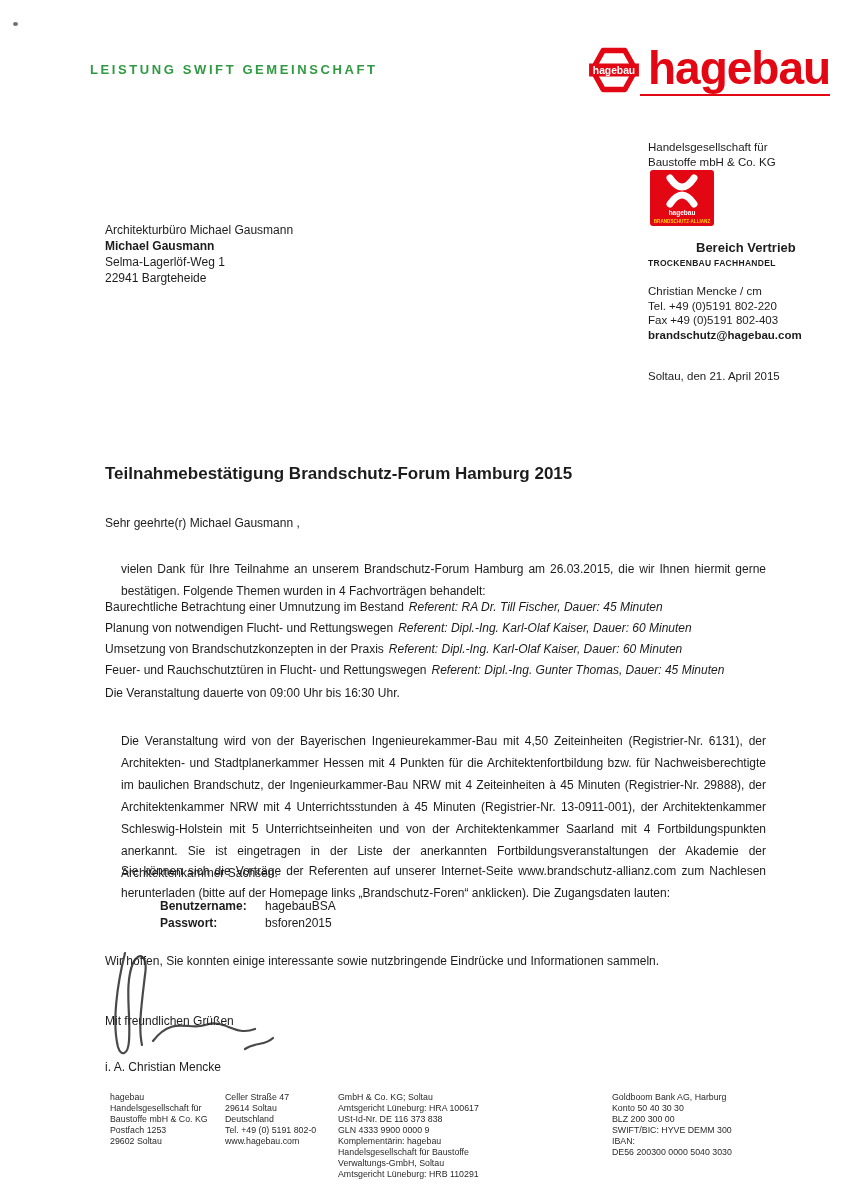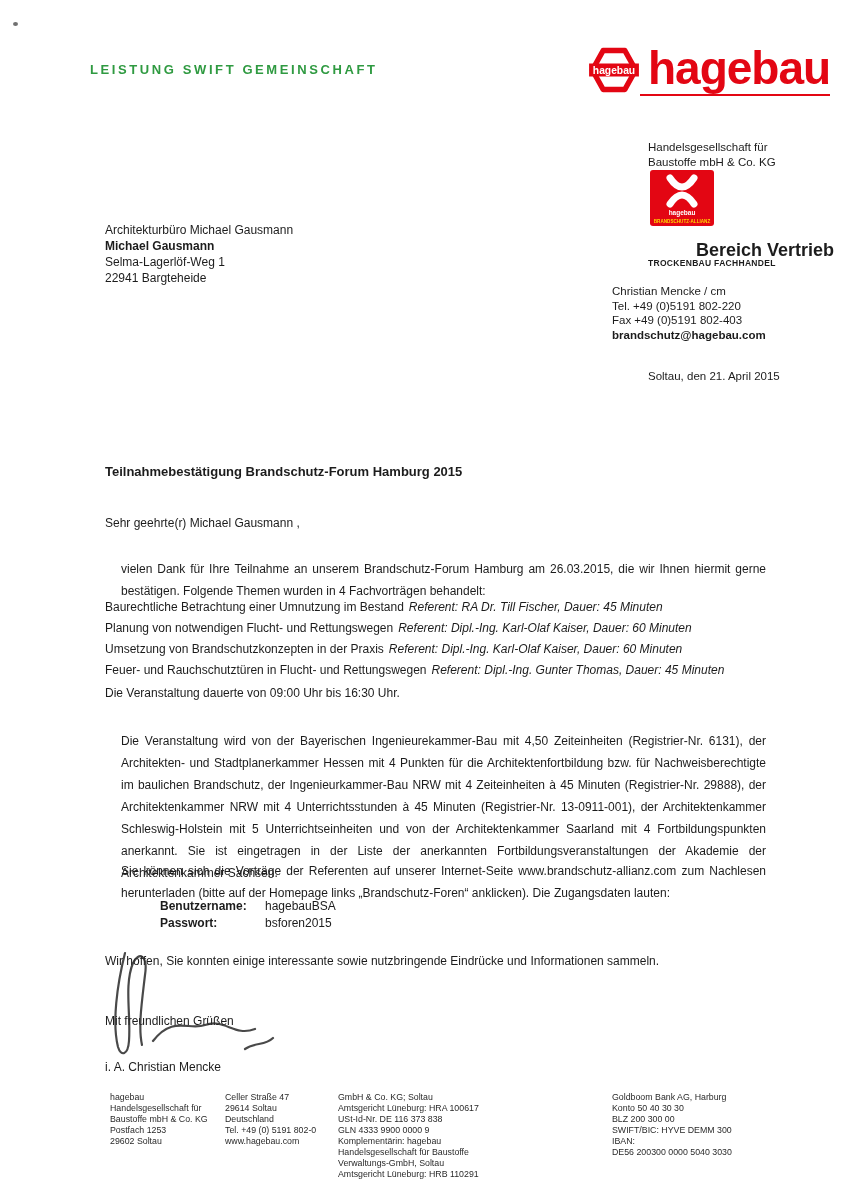--- a/index.html
+++ b/index.html
@@ -24,25 +24,25 @@
     font-size:46px;
     font-weight:bold;
     color:#e30613;
     line-height:1;
     letter-spacing:-1px;
     margin-left:8px;
   }
   .wordmark-wrap{display:inline-block;}
   .wordmark-underline{height:2px;background:#e30613;margin-top:3px;}
   .small-block{font-size:11.5px;line-height:14.5px;}
-  .dept{font-size:18px;font-weight:bold;padding-left:48px;}
+  .dept{font-size:13px;font-weight:bold;padding-left:48px;}
   .subdept{font-size:8.5px;font-weight:bold;letter-spacing:.3px;}
   .bold{font-weight:bold;}
   .address{font-size:12px;line-height:16px;}
-  .subject{font-size:13px;font-weight:bold;}
+  .subject{font-size:17px;font-weight:bold;}
   .body-text{font-size:12px;line-height:22px;}
   .just{text-align:justify;}
   p{margin:16px;}
   .talk-line{white-space:nowrap;font-size:12px;line-height:21px;}
   .talk-title{font-weight:normal;}
   .talk-ref{font-style:italic;margin-left:5px;margin-top:8px;}
   .cred{display:grid;grid-template-columns:105px auto;font-size:12px;line-height:17px;}
   .footer-col{font-size:8.8px;line-height:11px;color:#2a2a2a;}
   .speck{width:5px;height:4px;background:#333;border-radius:50%;opacity:.7;}
 </style>
@@ -76,21 +76,21 @@
     <rect x="0" y="0" width="64" height="56" rx="3" fill="#e30613"></rect>
     <path d="M20 8 C28 20, 36 20, 44 8" stroke="#ffffff" stroke-width="7" fill="none" stroke-linecap="round"></path>
     <path d="M20 34 C28 22, 36 22, 44 34" stroke="#ffffff" stroke-width="7" fill="none" stroke-linecap="round"></path>
     <text x="32" y="45" text-anchor="middle" fill="#ffffff" font-size="6.5" font-weight="bold" font-family="Liberation Sans, sans-serif">hagebau</text>
     <text x="32" y="52.5" text-anchor="middle" fill="#ffd400" font-size="4.6" font-weight="bold" font-family="Liberation Sans, sans-serif">BRANDSCHUTZ-ALLIANZ</text>
   </svg>
 
   <div class="abs dept" style="left:648px;top:240px">Bereich Vertrieb</div>
   <div class="abs subdept" style="left:648px;top:258px">TROCKENBAU FACHHANDEL</div>
 
-  <div class="abs small-block" style="left:612px;top:284px">
+  <div class="abs small-block" style="left:648px;top:284px">
     <div>Christian Mencke / cm</div>
     <div>Tel. +49 (0)5191 802-220</div>
     <div>Fax +49 (0)5191 802-403</div>
     <div class="bold">brandschutz@hagebau.com</div>
   </div>
 
   <div class="abs" style="left:648px;top:370px;font-size:11.5px">Soltau, den 21. April 2015</div>
 
   <div class="abs address" style="left:105px;top:222px">
     <div>Architekturbüro Michael Gausmann</div>

